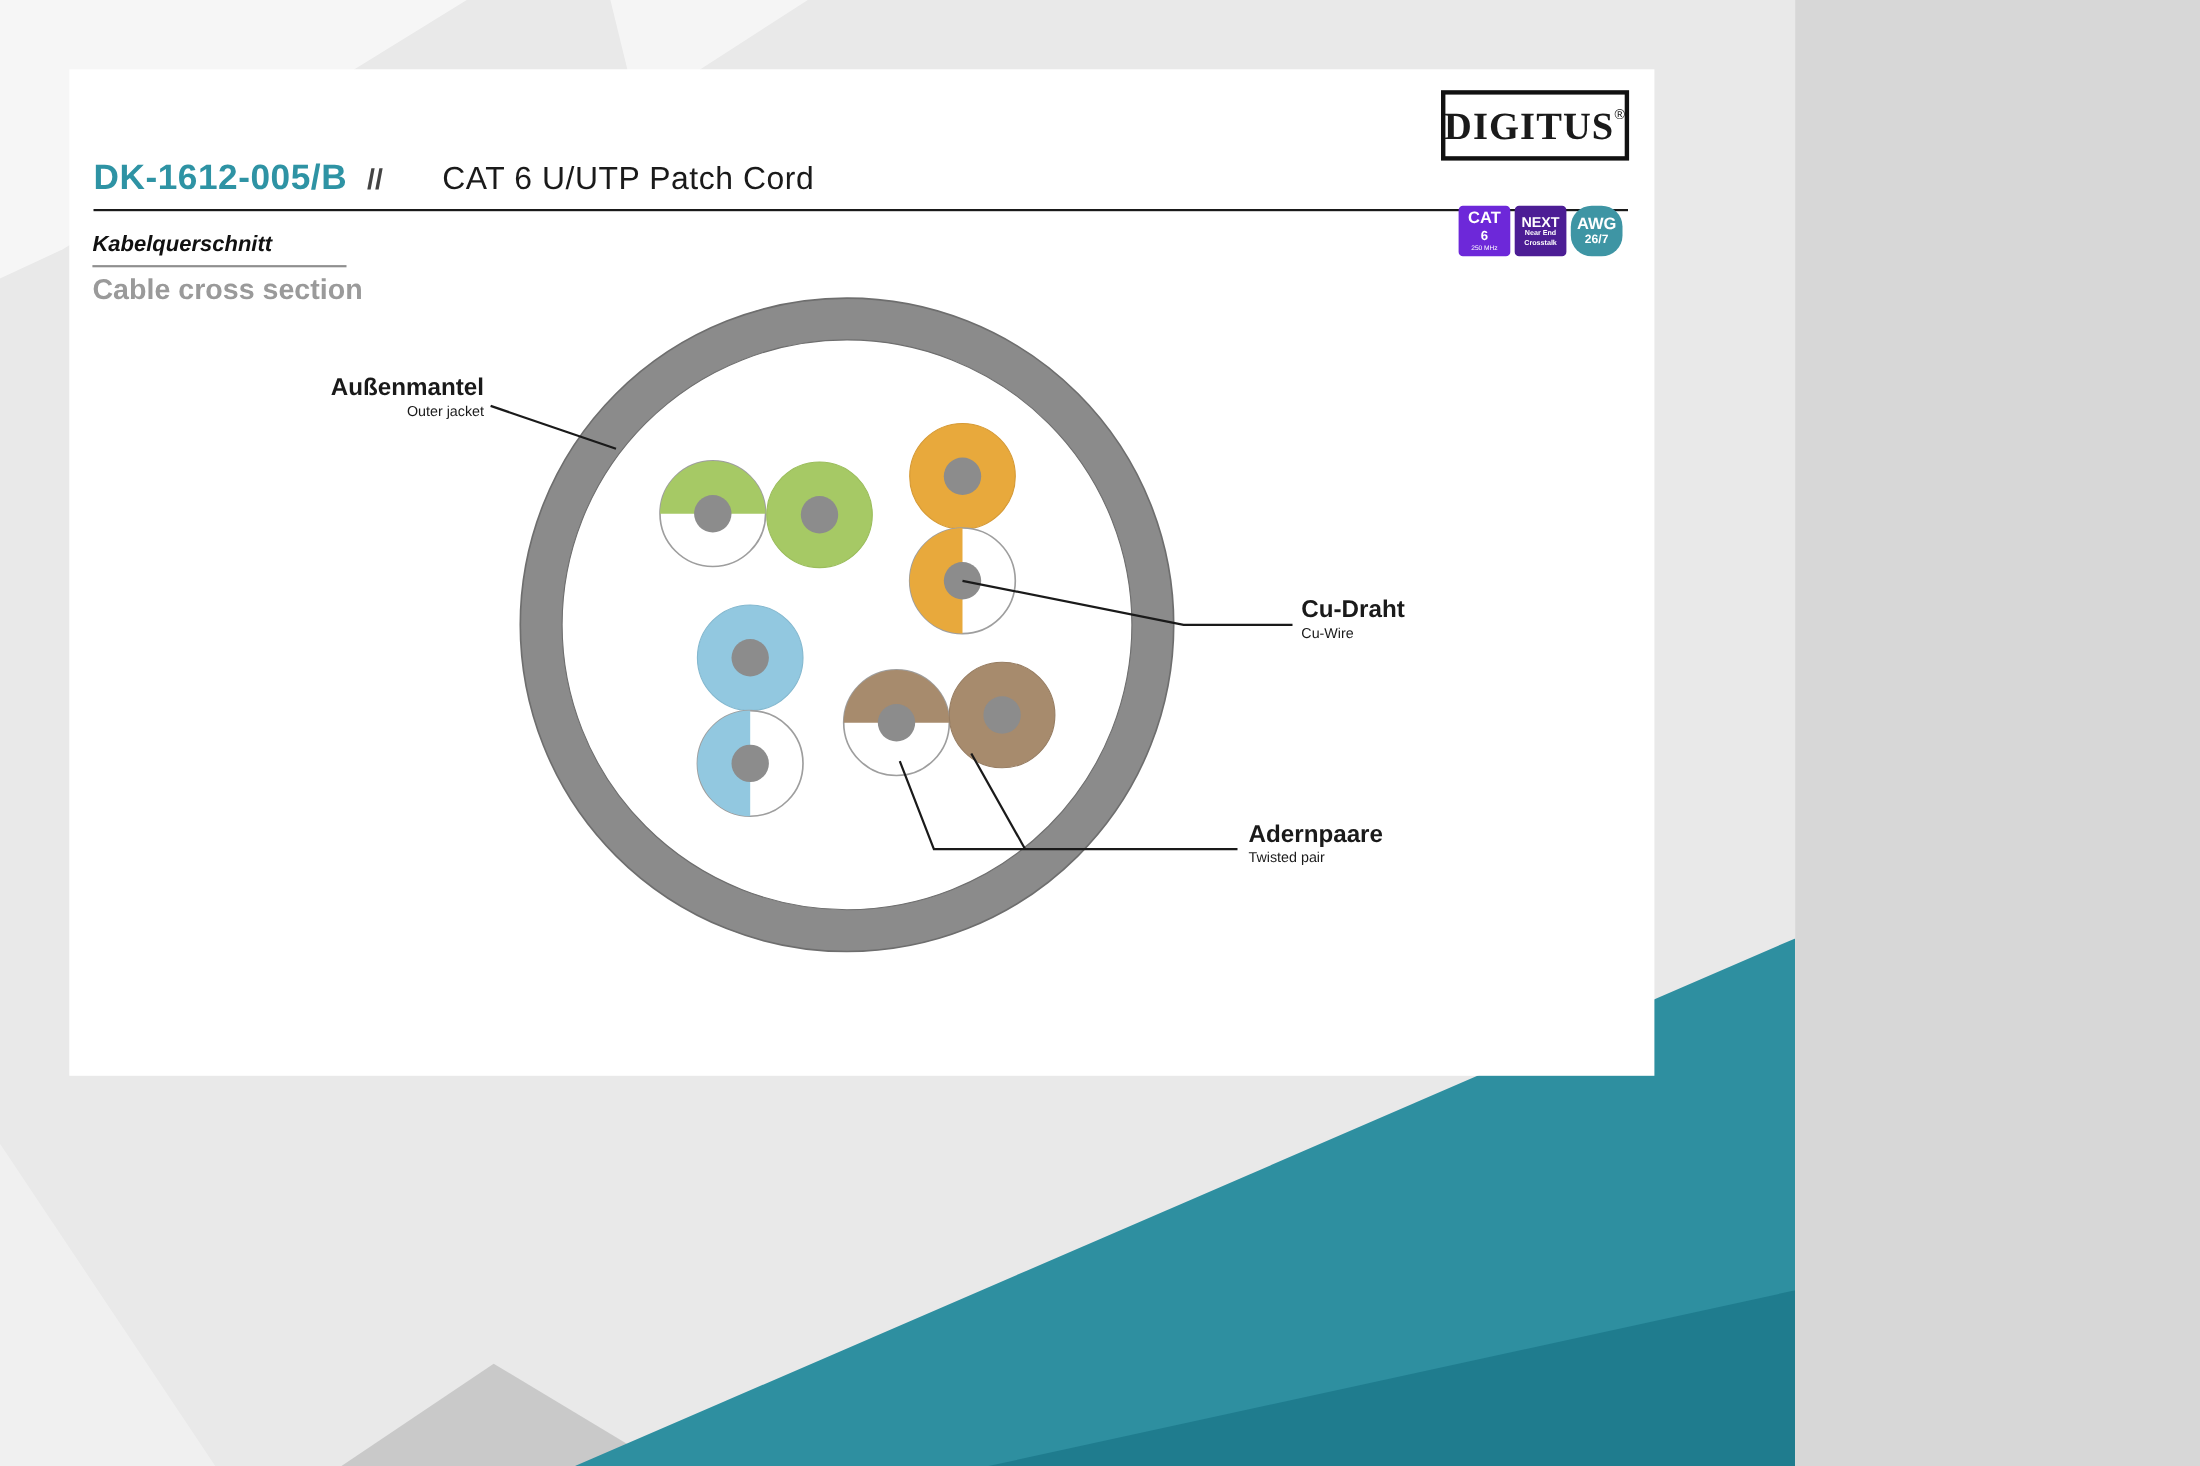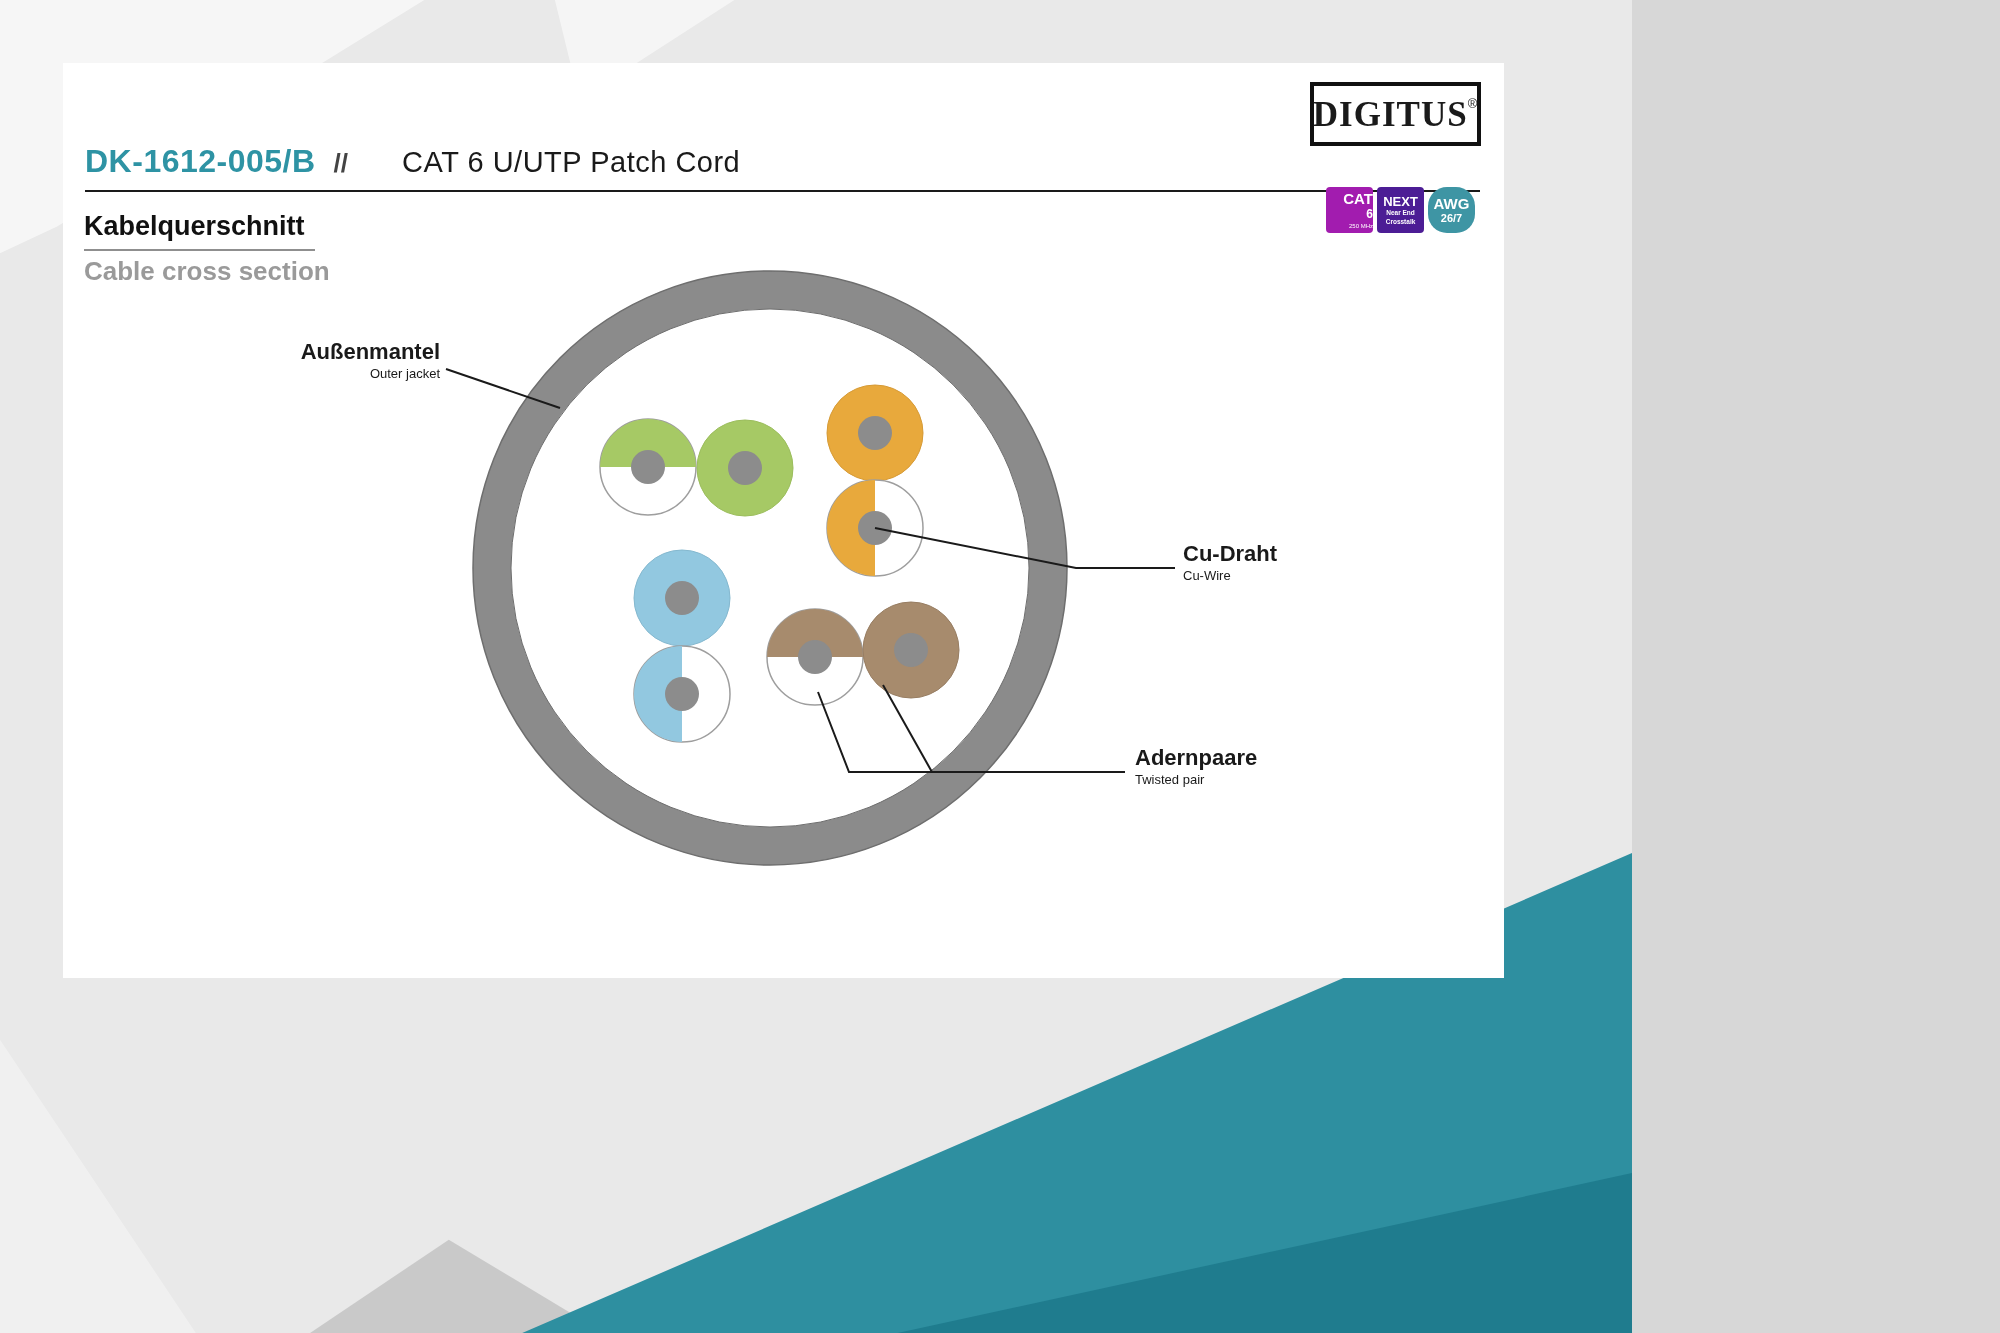--- a/index.html
+++ b/index.html
@@ -34,22 +34,22 @@
          align-items:center;justify-content:center;line-height:1;text-align:center;}
   .badge .l1{font-size:15px;font-weight:bold;}
   .badge .l2{font-size:12px;font-weight:bold;margin-top:2px;}
   .badge .l3{font-size:6px;margin-top:3px;}
   .badge.next .l1{font-size:13px;}
   .badge.next .l2,.badge.next .l3{font-size:6.5px;font-weight:bold;margin-top:2px;}
   .badge.awg .l2{font-size:11px;}
 
   
   .section-head{position:absolute;left:21px;top:148px;}
-  .section-de{font-size:27px;font-weight:bold;color:#111;border-bottom:2px solid #8f8f8f;
-              padding-bottom:7px;width:231px;}
+  .section-de{font-size:20px;font-weight:bold;color:#111;border-bottom:2px solid #8f8f8f;
+              padding-bottom:7px;width:231px;font-style:italic;}
   .section-en{font-size:26px;font-weight:bold;color:#9a9a9a;margin-top:5px;}
 
   
   .diagram-svg{position:absolute;left:0;top:0;width:1441px;height:915px;}
 
   .callout{position:absolute;line-height:1.15;}
   .callout .de{font-weight:bold;font-size:22px;}
   .callout .en{font-size:13px;margin-top:3px;}
   .callout.right-align{text-align:right;}
 </style>
@@ -73,21 +73,21 @@
       </div>
     </div>
 
     <div class="title-row">
       <span class="product-code">DK-1612-005/B</span>
       <span class="title-sep">//</span>
       <span class="product-name">CAT 6 U/UTP Patch Cord</span>
     </div>
 
     <div class="badges">
-      <div class="badge cat" style="background: #a21caf; align-items: flex-end;">
+      <div class="badge cat" style="background: #6d28d9;">
         <div class="l1">CAT</div>
         <div class="l2">6</div>
         <div class="l3">250 MHz</div>
       </div>
       <div class="badge next" style="background: #4c1d95;">
         <div class="l1">NEXT</div>
         <div class="l2">Near End</div>
         <div class="l3">Crosstalk</div>
       </div>
       <div class="badge awg" style="background: rgb(62, 149, 164); border-radius: 19px;">

